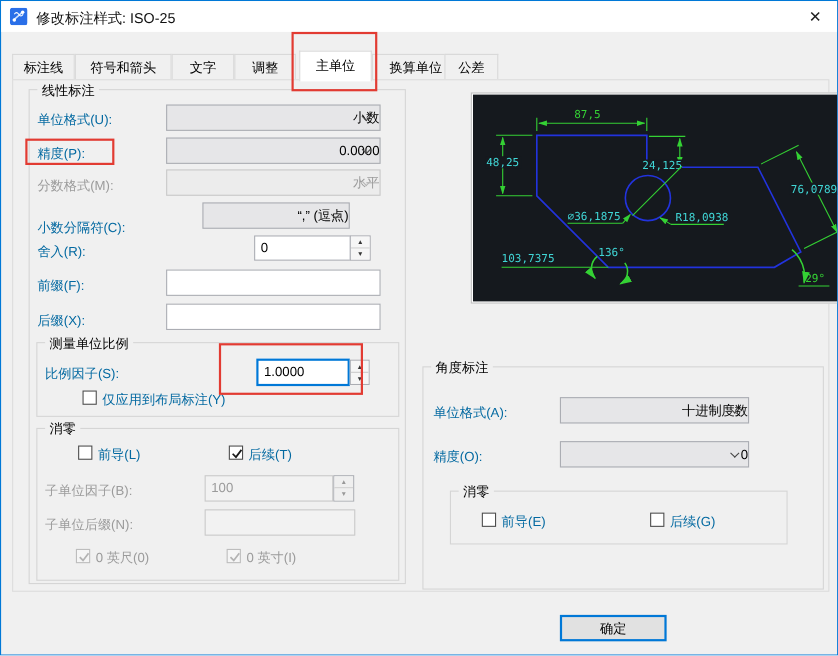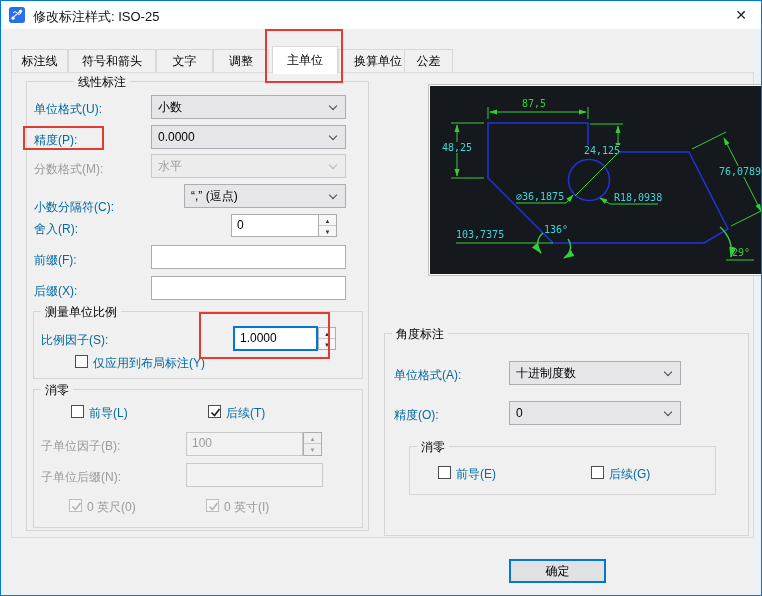--- a/index.html
+++ b/index.html
@@ -15,21 +15,21 @@
   .tab { position:absolute; top:48px; height:24px; line-height:22px; text-align:center;
          background:#f0f0f0; border:1px solid #d9d9d9; border-bottom:none; font-size:12px; }
   .tab.active { top:45px; height:28px; line-height:26px; background:#ffffff; z-index:5; }
   .tabpage { position:absolute; left:10px; top:71px; width:743px; height:466px;
              background:#f0f0f0; border:1px solid #dcdcdc; }
   .groupbox { position:absolute; border:1px solid #d5d5d5; }
   .grouplabel { position:absolute; background:#f0f0f0; padding:0 4px; white-space:nowrap; font-size:12px; }
   .lbl { position:absolute; white-space:nowrap; font-size:12px; color:#0369a1; }
   .lbl.disabled { color:#9b9b9b; }
   .combo { position:absolute; background:#e6e6e8; border:1px solid #abadb3; font-size:12px;
-           line-height:22px; padding-left:6px; white-space:nowrap; overflow:hidden; }
+           line-height:22px; padding-left:6px; white-space:nowrap; overflow:hidden;text-align:right; }
   .combo.disabled { color:#9b9b9b; background:#ececec; border-color:#c9c9c9; }
   .chev { position:absolute; right:9px; top:7px; width:6px; height:6px;
           border-right:1px solid #454545; border-bottom:1px solid #454545; transform:rotate(45deg); }
   .combo.disabled .chev { border-color:#b5b5b5; }
   .numbox { position:absolute; background:#ffffff; border:1px solid #abadb3; font-size:12px;
             line-height:21px; padding-left:5px; white-space:nowrap; }
   .numbox.focused { border:2px solid #0078d7; line-height:21px; }
   .numbox.disabled { color:#9b9b9b; background:#f2f2f2; border-color:#c9c9c9; }
   .spinner { position:absolute; border:1px solid #abadb3; background:#f0f0f0; }
   .spinner .sp { width:100%; height:50%; font-size:6px; line-height:1; text-align:center;
@@ -71,42 +71,42 @@
   <div class="tab" style="left:67px;width:88px;">符号和箭头</div>
   <div class="tab" style="left:155px;width:57px;">文字</div>
   <div class="tab" style="left:212px;width:56px;">调整</div>
   <div class="tab active" style="left:271px;width:66px;">主单位</div>
   <div class="tab" style="left:337px;width:80px;">换算单位</div>
   <div class="tab" style="left:403px;width:49px;">公差</div>
 
   <div class="tabpage"></div>
 
   <div class="groupbox" style="left:25px;top:80px;width:343px;height:450px;"></div>
-  <span class="grouplabel" style="left:33px;top:73px;margin-left:40px;">线性标注</span>
+  <span class="grouplabel" style="left:33px;top:73px;">线性标注</span>
 
   <span class="lbl" style="left:33px;top:100px;">单位格式(U):</span>
   <div class="combo" style="left:150px;top:94px;width:195px;height:24px;">
     <span>小数</span>
     <i class="chev"></i>
   </div>
 
   <span class="lbl" style="left:33px;top:131px;">精度(P):</span>
   <div class="combo" style="left:150px;top:124px;width:195px;height:24px;">
     <span>0.0000</span>
     <i class="chev"></i>
   </div>
 
   <span class="lbl disabled" style="left:33px;top:160px;">分数格式(M):</span>
   <div class="combo disabled" style="left:150px;top:153px;width:195px;height:24px;">
     <span>水平</span>
     <i class="chev"></i>
   </div>
 
   <span class="lbl" style="left:33px;top:174px;margin-top:24px;">小数分隔符(C):</span>
-  <div class="combo" style="left:183px;top:183px;width:162px;height:24px;">
+  <div class="combo" style="left:183px;top:183px;width:134px;height:24px;">
     <span>“,” (逗点)</span>
     <i class="chev"></i>
   </div>
 
   <span class="lbl" style="left:33px;top:220px;">舍入(R):</span>
   <div class="numbox" style="left:230px;top:213px;width:88px;height:23px;">0</div>
   <div class="spinner" style="left:317px;top:213px;width:19px;height:23px;">
     <div class="sp">▲</div>
     <div class="sp">▼</div>
   </div>

